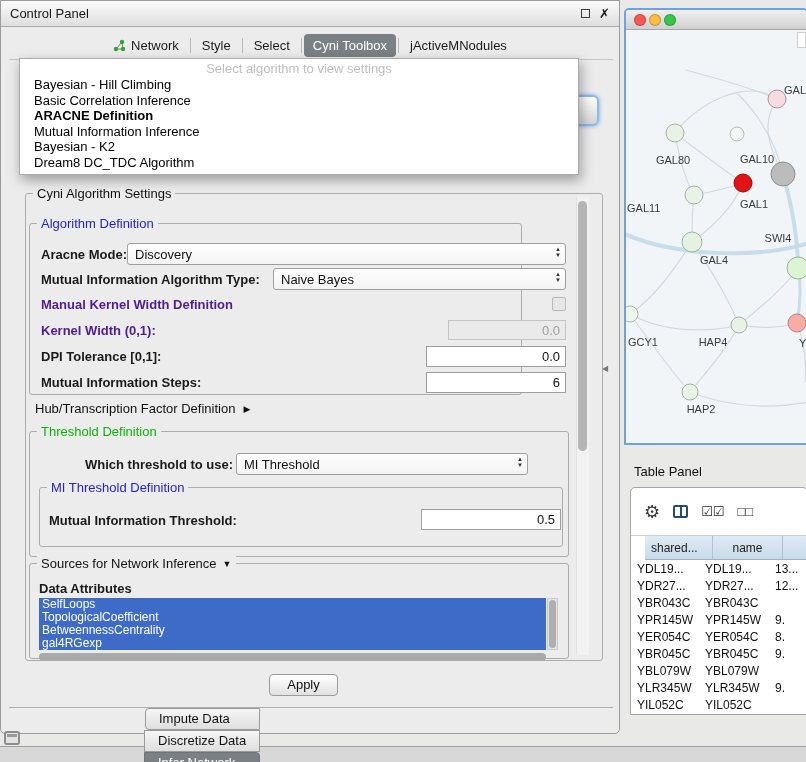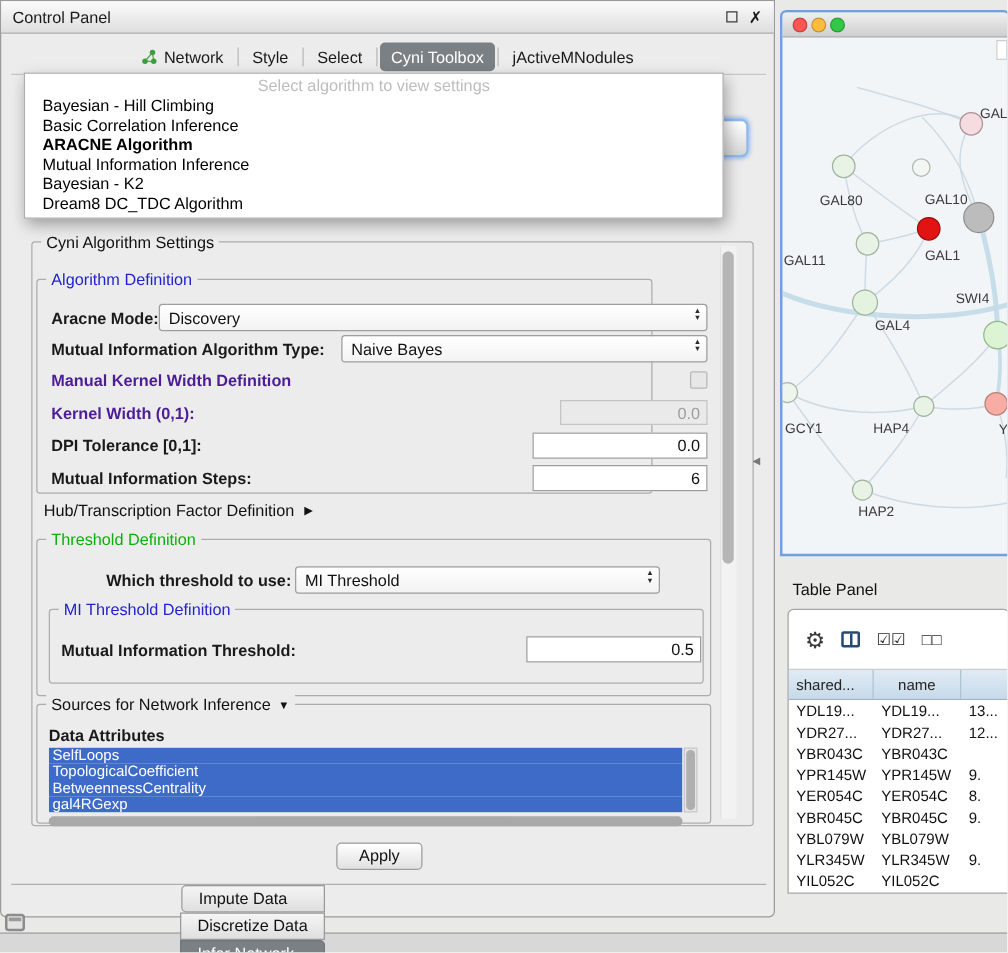--- a/index.html
+++ b/index.html
@@ -90,21 +90,21 @@
   #table-panel-label{position:absolute;left:634px;top:464px;font-size:13px;color:#111;}
   #table-window{position:absolute;left:630px;top:487px;width:178px;height:228px;background:#FFF;border:1px solid #A5A5A5;
     border-radius:5px 5px 0 0;overflow:hidden;}
   .tp-toolbar{height:48px;display:flex;align-items:center;gap:13px;padding-left:13px;border-bottom:1px solid #CDCDCD;}
   .tp-icon{display:inline-flex;align-items:center;color:#2A2A2A;}
   .tp-icon.gear{font-size:18px;color:#3A3A3A;line-height:1;}
   .tp-icon.checks,.tp-icon.unchecks{font-size:13px;line-height:1;}
   .cols-box{width:15px;height:13px;border:2px solid #264A73;border-radius:2px;position:relative;display:inline-block;}
   .cols-box::after{content:"";position:absolute;left:50%;top:0;bottom:0;width:2px;margin-left:-1px;background:#264A73;}
   .tp-header{height:24px;display:flex;background:linear-gradient(#E0EBF4,#C7DAEA);border-bottom:1px solid #9FB2C4;
-    font-size:12px;color:#222;}
+    font-size:12px;color:#222;margin-left:14px;}
   .tp-hcell{padding:5px 0 0 6px;border-right:1px solid #AFC2D2;white-space:nowrap;overflow:hidden;}
   .tp-hcell.c0{width:68px;}
   .tp-hcell.c1{width:70px;text-align:center;padding-left:0;}
   .tp-hcell.c2{flex:1;border-right:none;}
   .tp-body{font-size:12px;color:#111;}
   .tp-row{height:17px;display:flex;align-items:center;}
   .tp-cell{padding-left:6px;white-space:nowrap;overflow:hidden;}
   .tp-cell.c0{width:68px;} .tp-cell.c1{width:70px;} .tp-cell.c2{flex:1;}
 
   #corner-icon{position:absolute;left:4px;top:731px;width:16px;height:14px;border:2px solid #8C8C8C;border-radius:3px;background:#E3E3E3;}
@@ -156,21 +156,21 @@
       </nav>
     <div id="tab-underline"></div>
 
     <div id="focus-frag"></div>
 
     <div id="algo-popup">
       <div class="dd-placeholder">Select algorithm to view settings</div>
       <div>
           <div class="dd-item">Bayesian - Hill Climbing</div>
           <div class="dd-item">Basic Correlation Inference</div>
-          <div class="dd-item selected">ARACNE Algorithm</div>
+          <div class="dd-item selected">ARACNE Definition</div>
           <div class="dd-item">Mutual Information Inference</div>
           <div class="dd-item">Bayesian - K2</div>
           <div class="dd-item">Dream8 DC_TDC Algorithm</div>
         </div>
     </div>
 
     <div class="gbox" id="gb-settings" style="left:24px;top:192px;width:578px;height:468px;">
       <span class="gb-title t-black">Cyni Algorithm Settings</span>
     </div>
 

